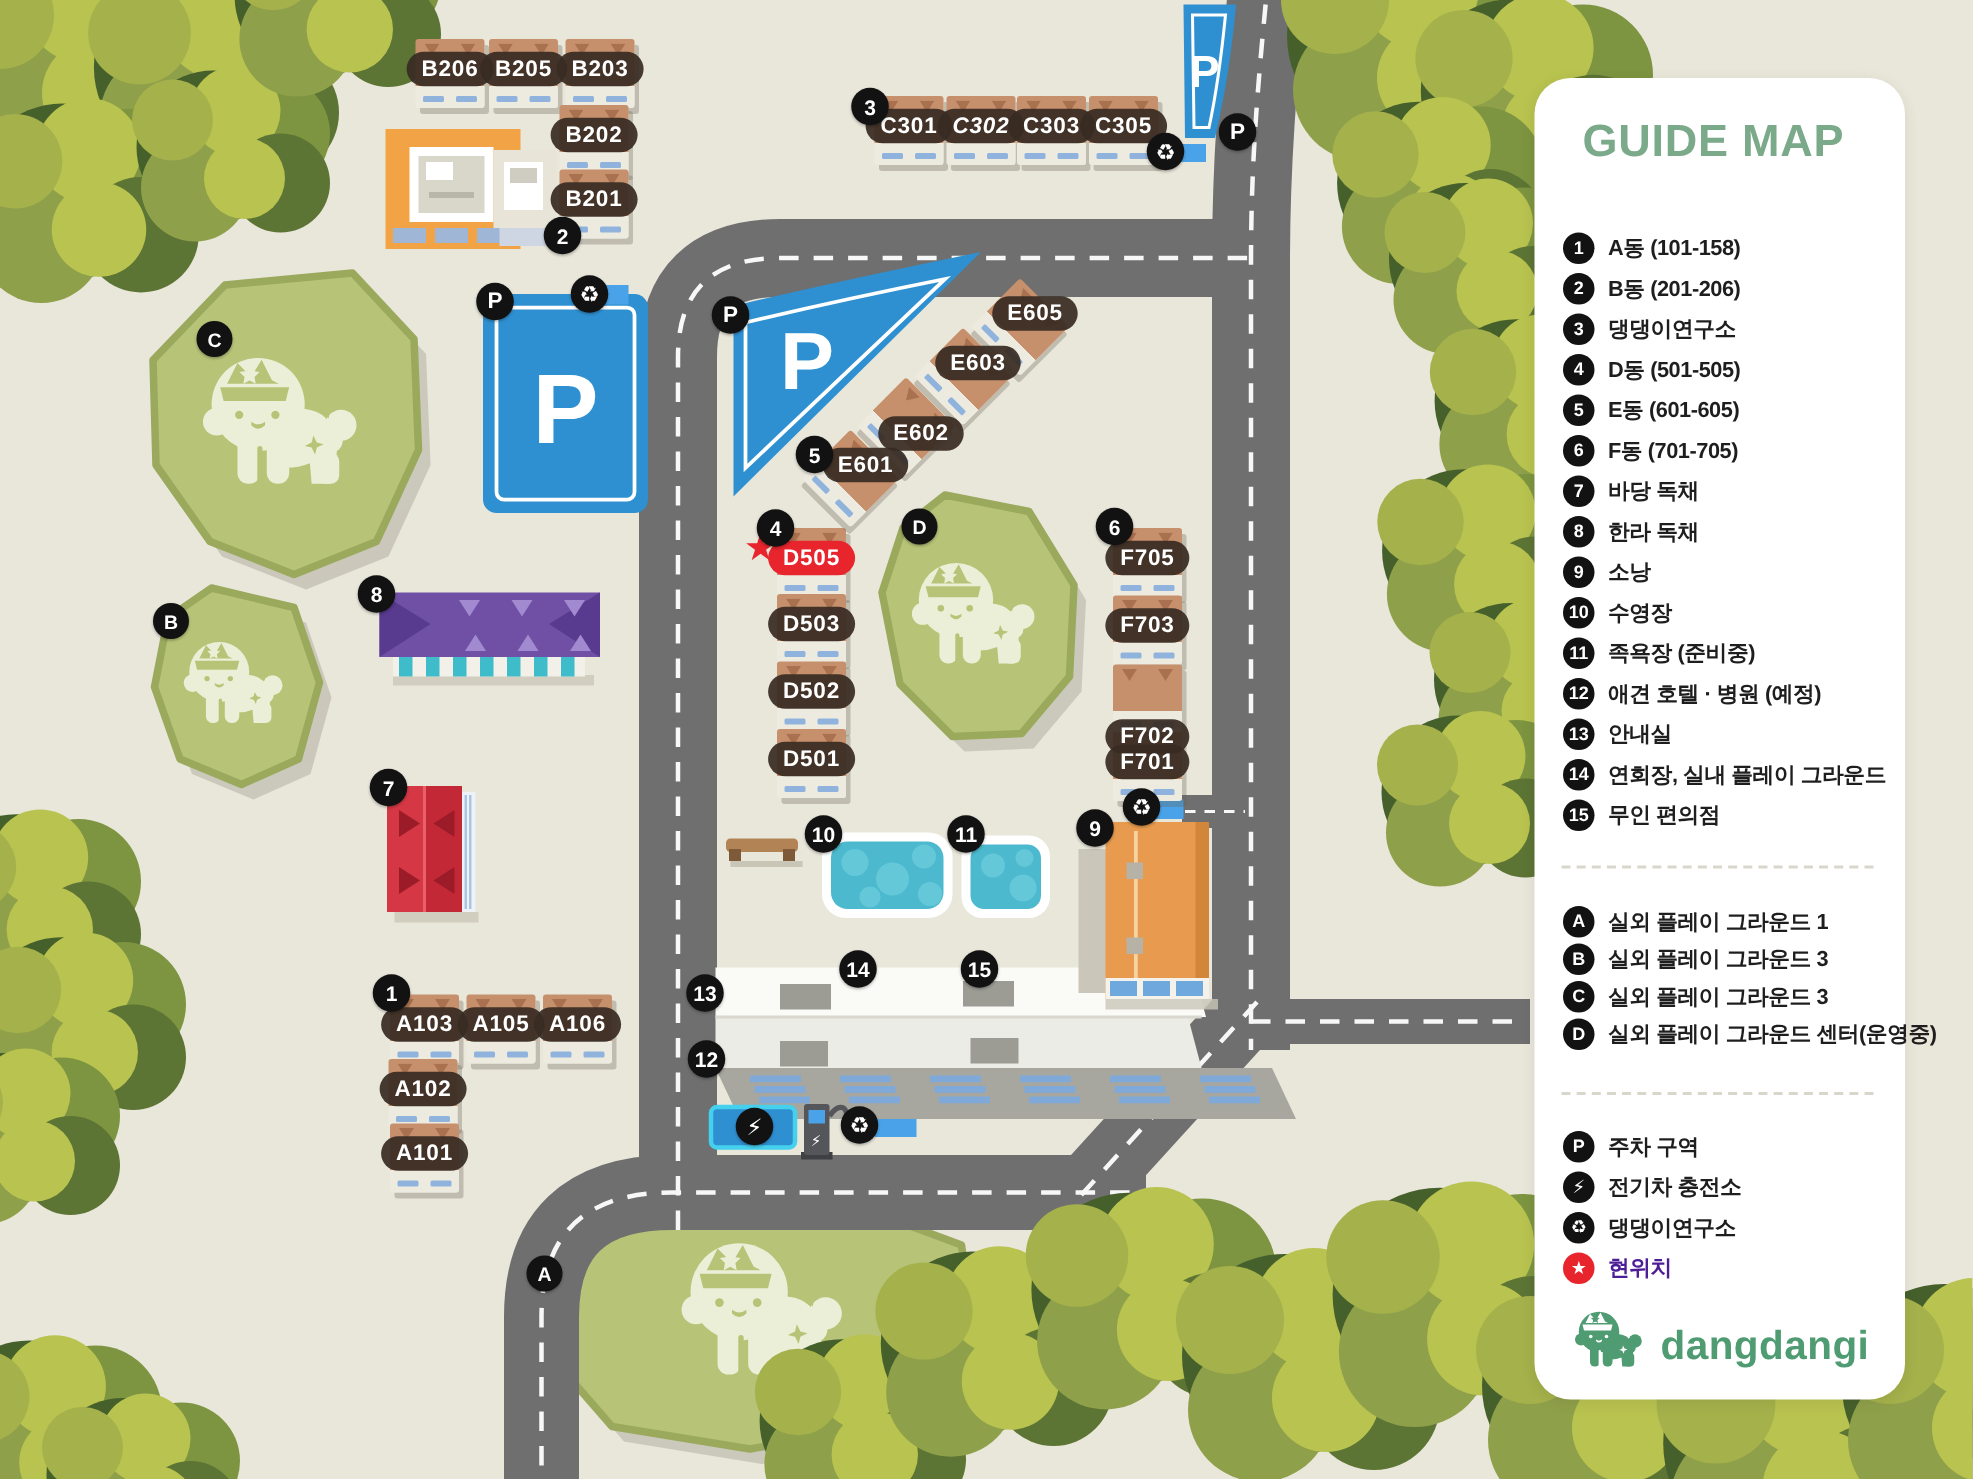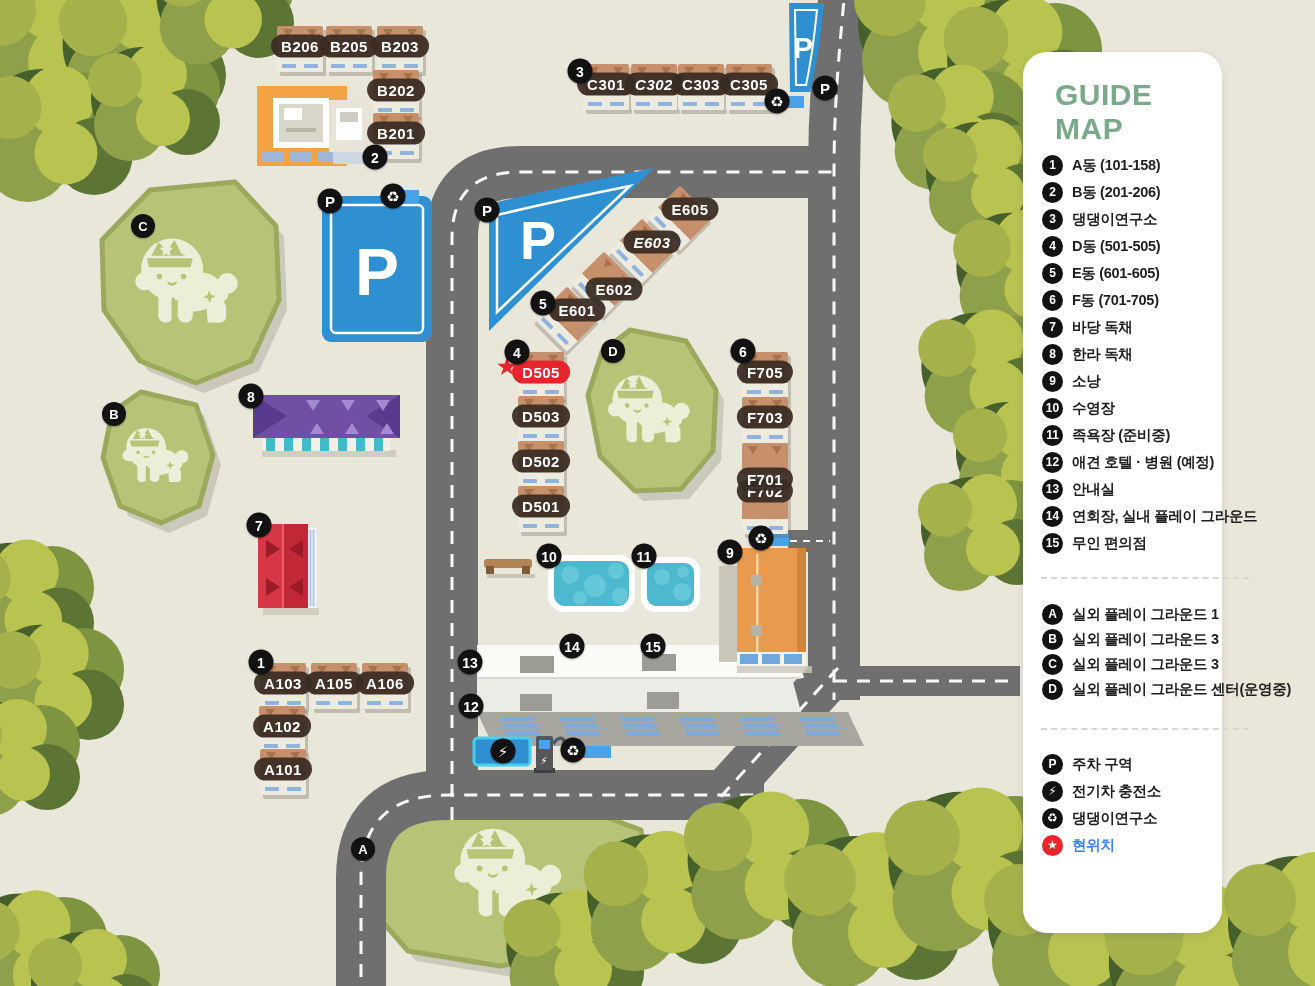--- a/index.html
+++ b/index.html
@@ -27,32 +27,32 @@
             font-weight:bold;z-index:5;line-height:1;}
 
   .marker{position:absolute;width:25px;height:25px;border-radius:50%;background:#121212;
           color:#fff;font-weight:bold;font-size:14px;display:flex;align-items:center;
           justify-content:center;transform:translate(-50%,-50%);z-index:6;
           box-shadow:0 1px 2px rgba(0,0,0,.3);}
   .marker.letter{width:24px;height:24px;font-size:13px;}
   .marker.sym{font-size:15px;}
 
   
-  #panel{position:absolute;left:1023px;top:52px;width:199px;height:881px;background:#fff;
-         border-radius:24px;box-shadow:0 2px 10px rgba(0,0,0,.08);z-index:10;}
+  #panel{position:absolute;left:1023px;top:52px;width:247px;height:881px;background:#fff;
+         border-radius:24px;box-shadow:0 2px 10px rgba(0,0,0,.08);z-index:10;text-align:right;}
   #guide-title{position:absolute;left:32px;top:26px;font-size:30px;font-weight:800;
                color:#7baa8a;letter-spacing:.5px;}
   .divider{position:absolute;left:18px;width:208px;border-top:2px dashed #d9d7cc;}
   .lrow{position:absolute;left:19px;display:flex;align-items:center;gap:9px;height:22px;
         transform:translateY(-50%);}
   .lnum{width:21px;height:21px;border-radius:50%;background:#121212;color:#fff;font-size:12px;
         font-weight:bold;display:flex;align-items:center;justify-content:center;flex:0 0 auto;}
   .lnum.red{background:#e8242c;}
   .ltext{font-size:14.5px;font-weight:700;color:#1e1e1e;white-space:nowrap;letter-spacing:-.3px;}
-  .ltext.red{color:#3b82f6;}
+  .ltext.red{color:#4c1d95;}
   .logo{position:absolute;left:26px;top:818px;display:flex;align-items:center;gap:8px;}
   .logo-text{font-size:27px;font-weight:800;color:#4f9c73;letter-spacing:.3px;}
 </style>
 </head>
 <body>
 
 <div id="stage">
 
 <svg id="terrain" width="1315" height="986" viewBox="0 0 1315 986">
   <defs>
@@ -496,26 +496,26 @@
       <div class="pill" style="left: 606px; top: 84px;">C301</div>
       <div class="pill" style="left: 654px; top: 84px; font-style: italic;">C302</div>
       <div class="pill" style="left: 701px; top: 84px;">C303</div>
       <div class="pill" style="left: 749px; top: 84px;">C305</div>
       <div class="pill current" style="left: 541px; top: 372px;">D505</div>
       <div class="pill" style="left: 541px; top: 416px;">D503</div>
       <div class="pill" style="left: 541px; top: 461px;">D502</div>
       <div class="pill" style="left: 541px; top: 506px;">D501</div>
       <div class="pill" style="left: 577px; top: 310px;">E601</div>
       <div class="pill" style="left: 614px; top: 289px;">E602</div>
-      <div class="pill" style="left: 652px; top: 242px; font-style: italic;">E603</div>
+      <div class="pill" style="left: 652px; top: 242px;">E603</div>
       <div class="pill" style="left: 690px; top: 209px;">E605</div>
       <div class="pill" style="left: 765px; top: 372px;">F705</div>
       <div class="pill" style="left: 765px; top: 417px;">F703</div>
       <div class="pill" style="left: 765px; top: 463px; margin-top: 28px;">F702</div>
-      <div class="pill" style="left: 765px; top: 479px;">F701</div>
+      <div class="pill" style="left: 765px; top: 508px;">F701</div>
       <div class="loc-star" style="left: 507px; top: 366px;">★</div>
       <div class="marker" style="left: 261px; top: 662px;">1</div>
       <div class="marker" style="left: 375px; top: 157px;">2</div>
       <div class="marker" style="left: 580px; top: 71px;">3</div>
       <div class="marker" style="left: 517px; top: 352px;">4</div>
       <div class="marker" style="left: 543px; top: 303px;">5</div>
       <div class="marker" style="left: 743px; top: 351px;">6</div>
       <div class="marker" style="left: 259px; top: 525px;">7</div>
       <div class="marker" style="left: 251px; top: 396px;">8</div>
       <div class="marker" style="left: 730px; top: 552px;">9</div>
@@ -630,15 +630,21 @@
         </div>
         <div class="lrow" style="top: 766px;">
           <div class="lnum">♻</div>
           <div class="ltext">댕댕이연구소</div>
         </div>
         <div class="lrow" style="top: 793px;">
           <div class="lnum red">★</div>
           <div class="ltext red">현위치</div>
         </div>
       </div>
+  <div class="logo">
+    <svg width="50" height="55" viewBox="0 0 100 110">
+      <use href="#mascot" x="0" y="0" width="100" height="110" style="--fur:#4f9c73;--detail:#ffffff"></use>
+    </svg>
+    <span class="logo-text">dangdangi</span>
+  </div>
 </div>
 
 </div>
 
 </body></html>

